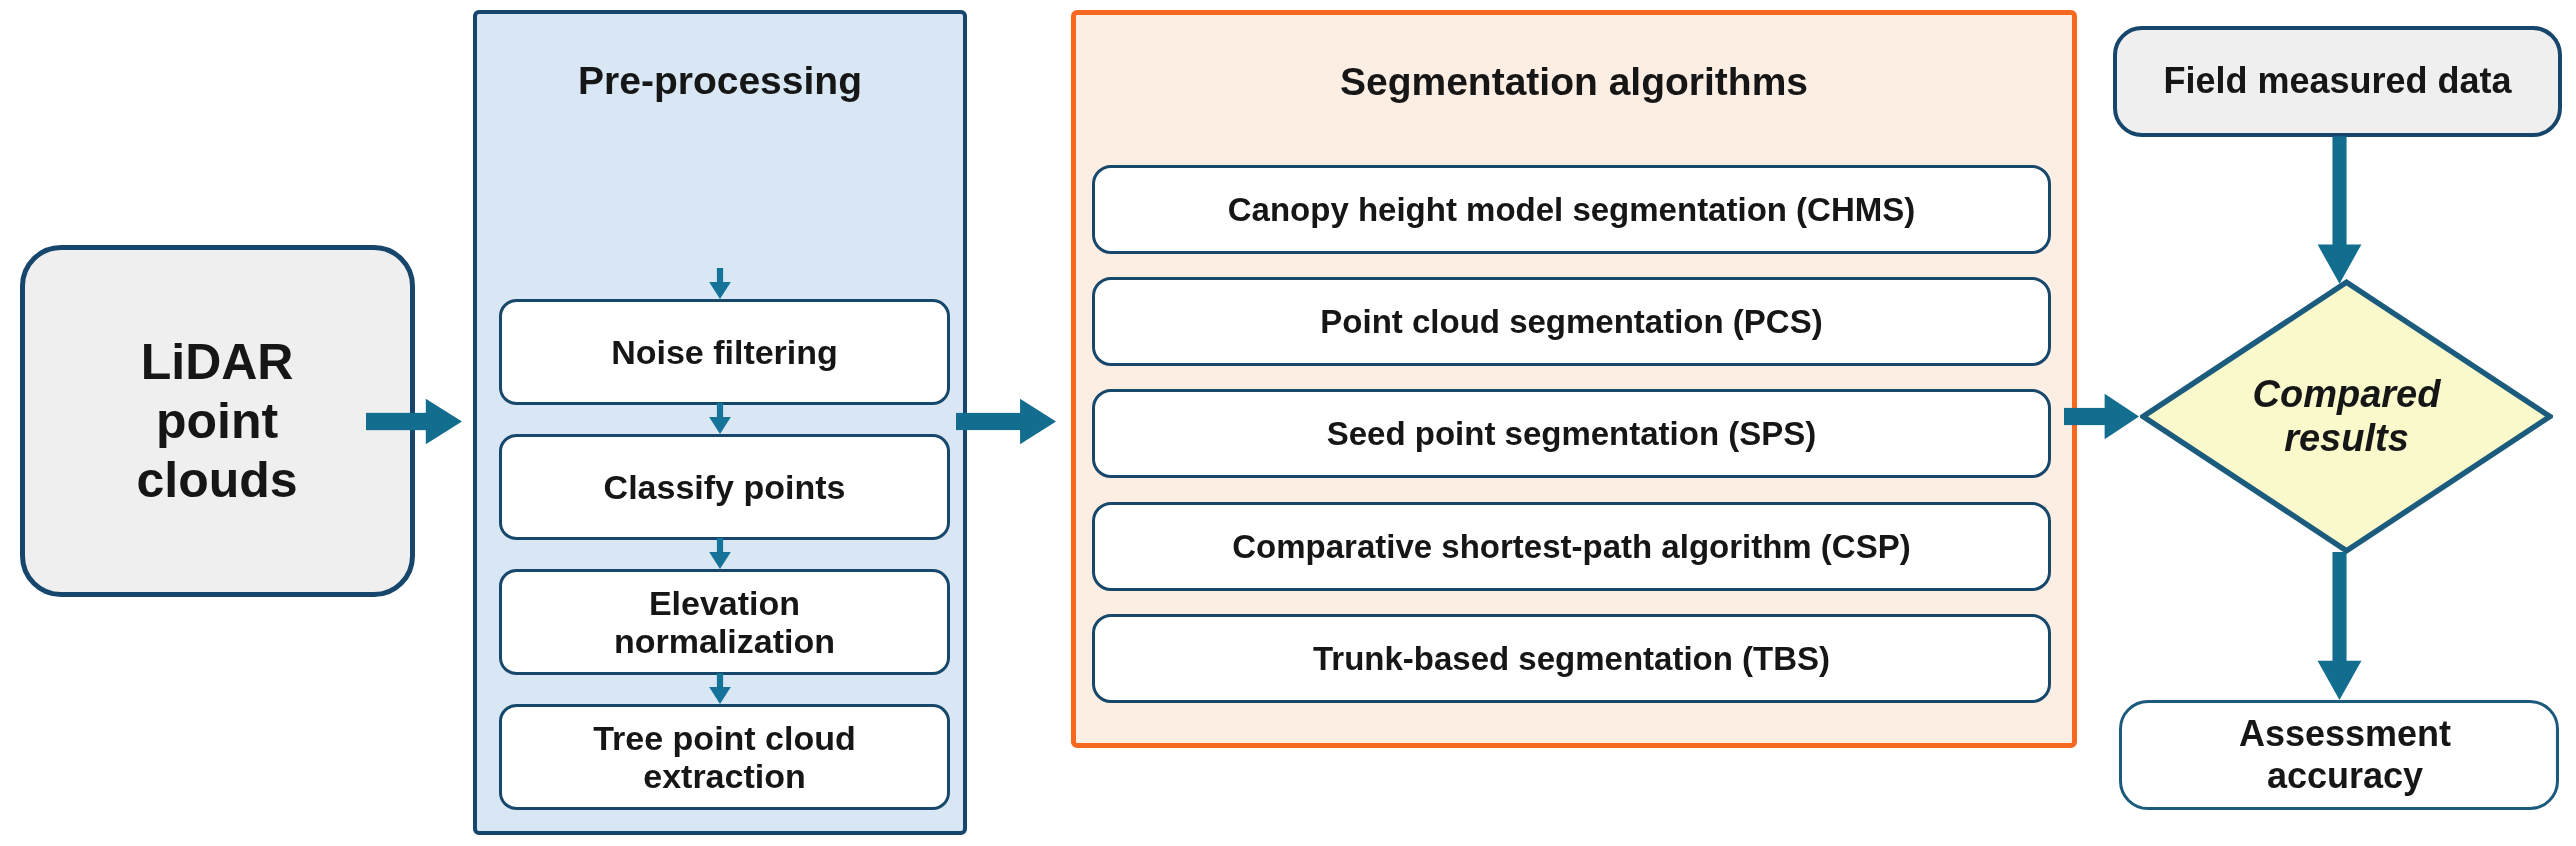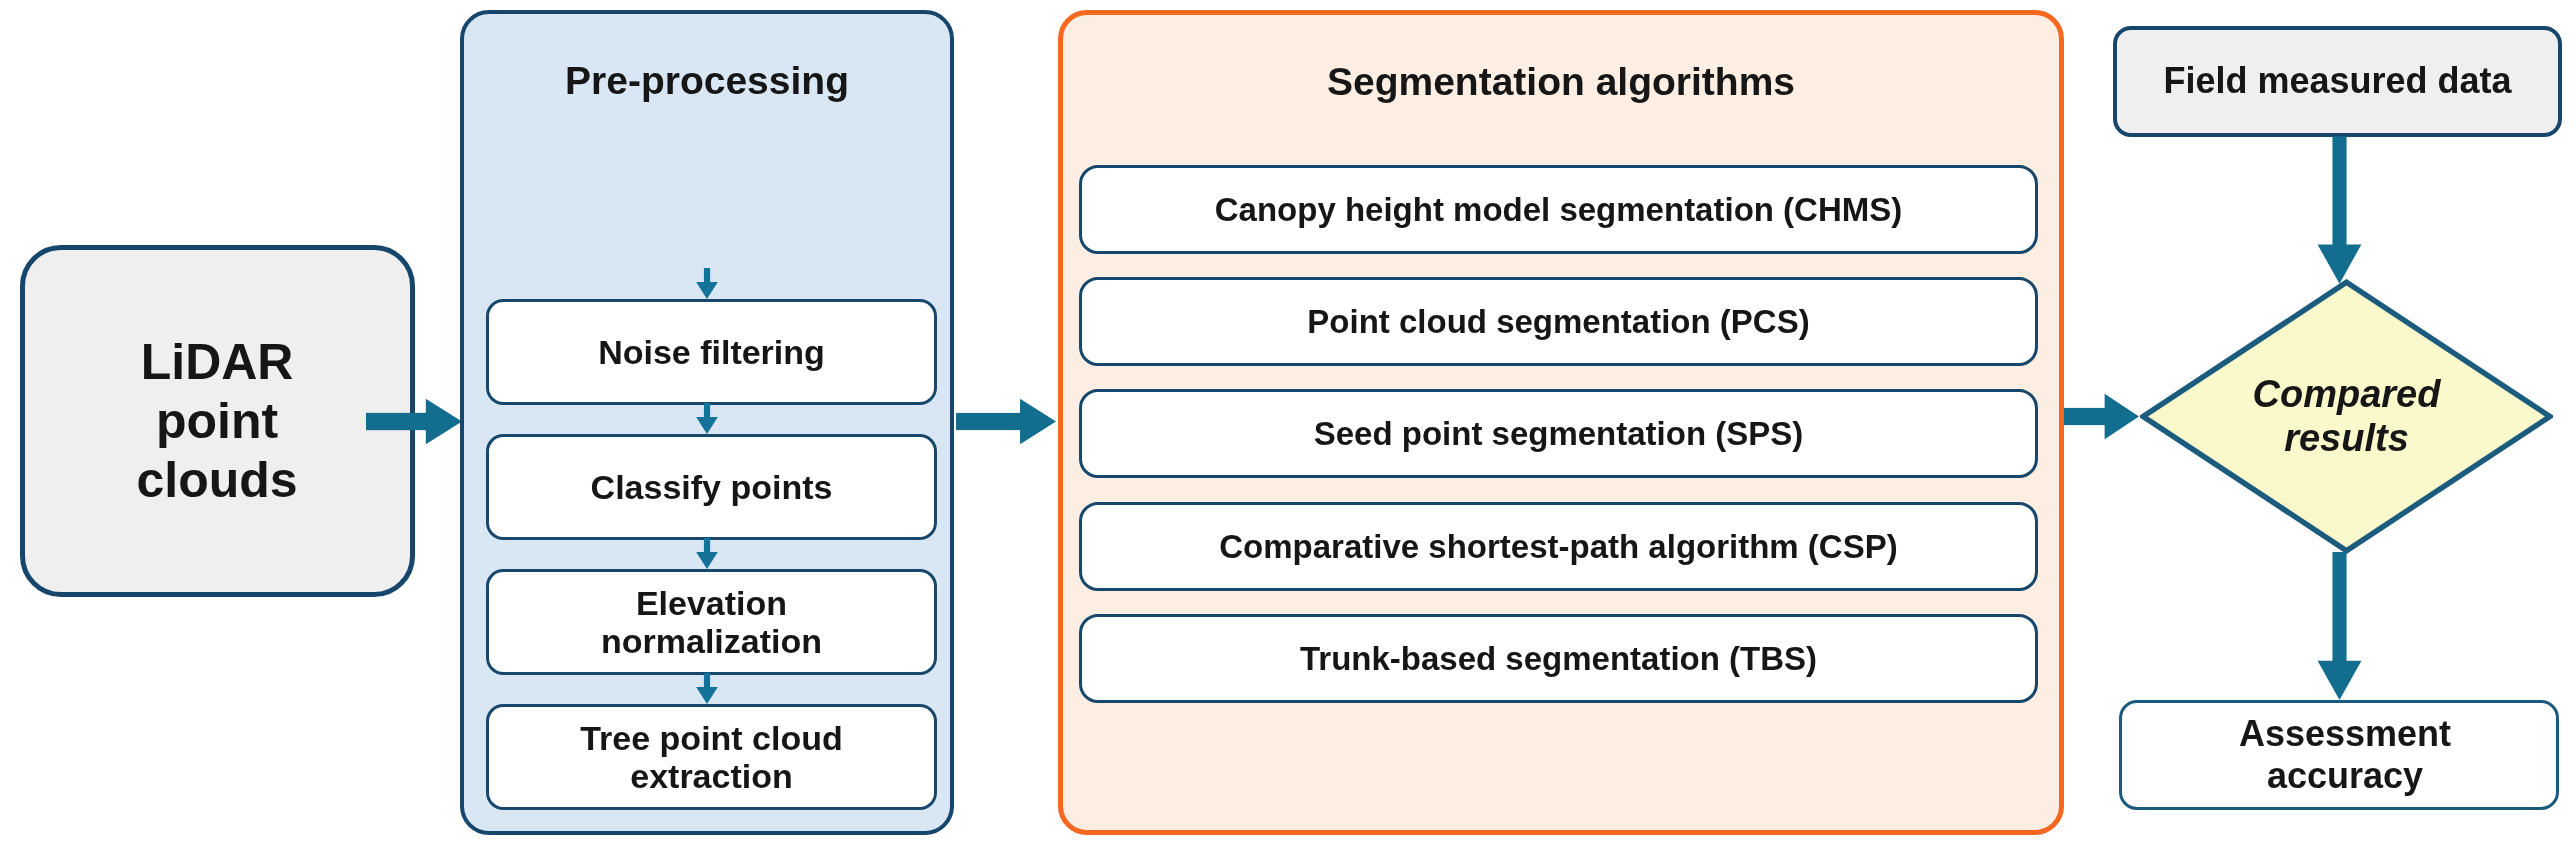--- a/index.html
+++ b/index.html
@@ -4,30 +4,30 @@
 <style>
   html,body{margin:0;padding:0;background:#ffffff;}
   .canvas{
     position:relative;width:2576px;height:846px;overflow:hidden;background:#ffffff;
     font-family:"Liberation Sans","DejaVu Sans",sans-serif;font-weight:700;color:#161616;
   }
   
   .node{
     position:absolute;display:flex;align-items:center;justify-content:center;
     text-align:center;box-sizing:border-box;background:#ffffff;
-    border:4.7px solid #16466b;border-radius:18px;line-height:1.18;
+    border:4.7px solid #16466b;border-radius:29px;line-height:1.18;
   }
   .node span{display:block;}
   
   .lidar{left:19.6px;top:245px;width:395px;height:352px;border-radius:41px;border-width:5.5px;background:#efefef;font-size:50px;}
   .lidar span{max-width:267px;}
   
-  .container{position:absolute;box-sizing:border-box;border-radius:29px;}
+  .container{position:absolute;box-sizing:border-box;border-radius:6px;margin-left:13px;}
   .container-pre{left:460px;top:10.2px;width:494px;height:825px;background:#d9e7f5;border:4.7px solid #16466b;}
-  .container-seg{left:1058px;top:10.2px;width:1006px;height:825px;background:#fdeee3;border:5.5px solid #f6681f;}
+  .container-seg{left:1058px;top:10.2px;width:1006px;height:738px;background:#fdeee3;border:5.5px solid #f6681f;}
   .container-title{
     position:absolute;top:46px;left:0;width:100%;text-align:center;font-size:39px;line-height:1.1;
   }
   
   .step{
     position:absolute;left:22px;width:451px;height:106px;
     display:flex;align-items:center;justify-content:center;text-align:center;
     box-sizing:border-box;background:#ffffff;border:3.9px solid #17486b;border-radius:17.3px;
     font-size:34px;line-height:1.12;
   }

